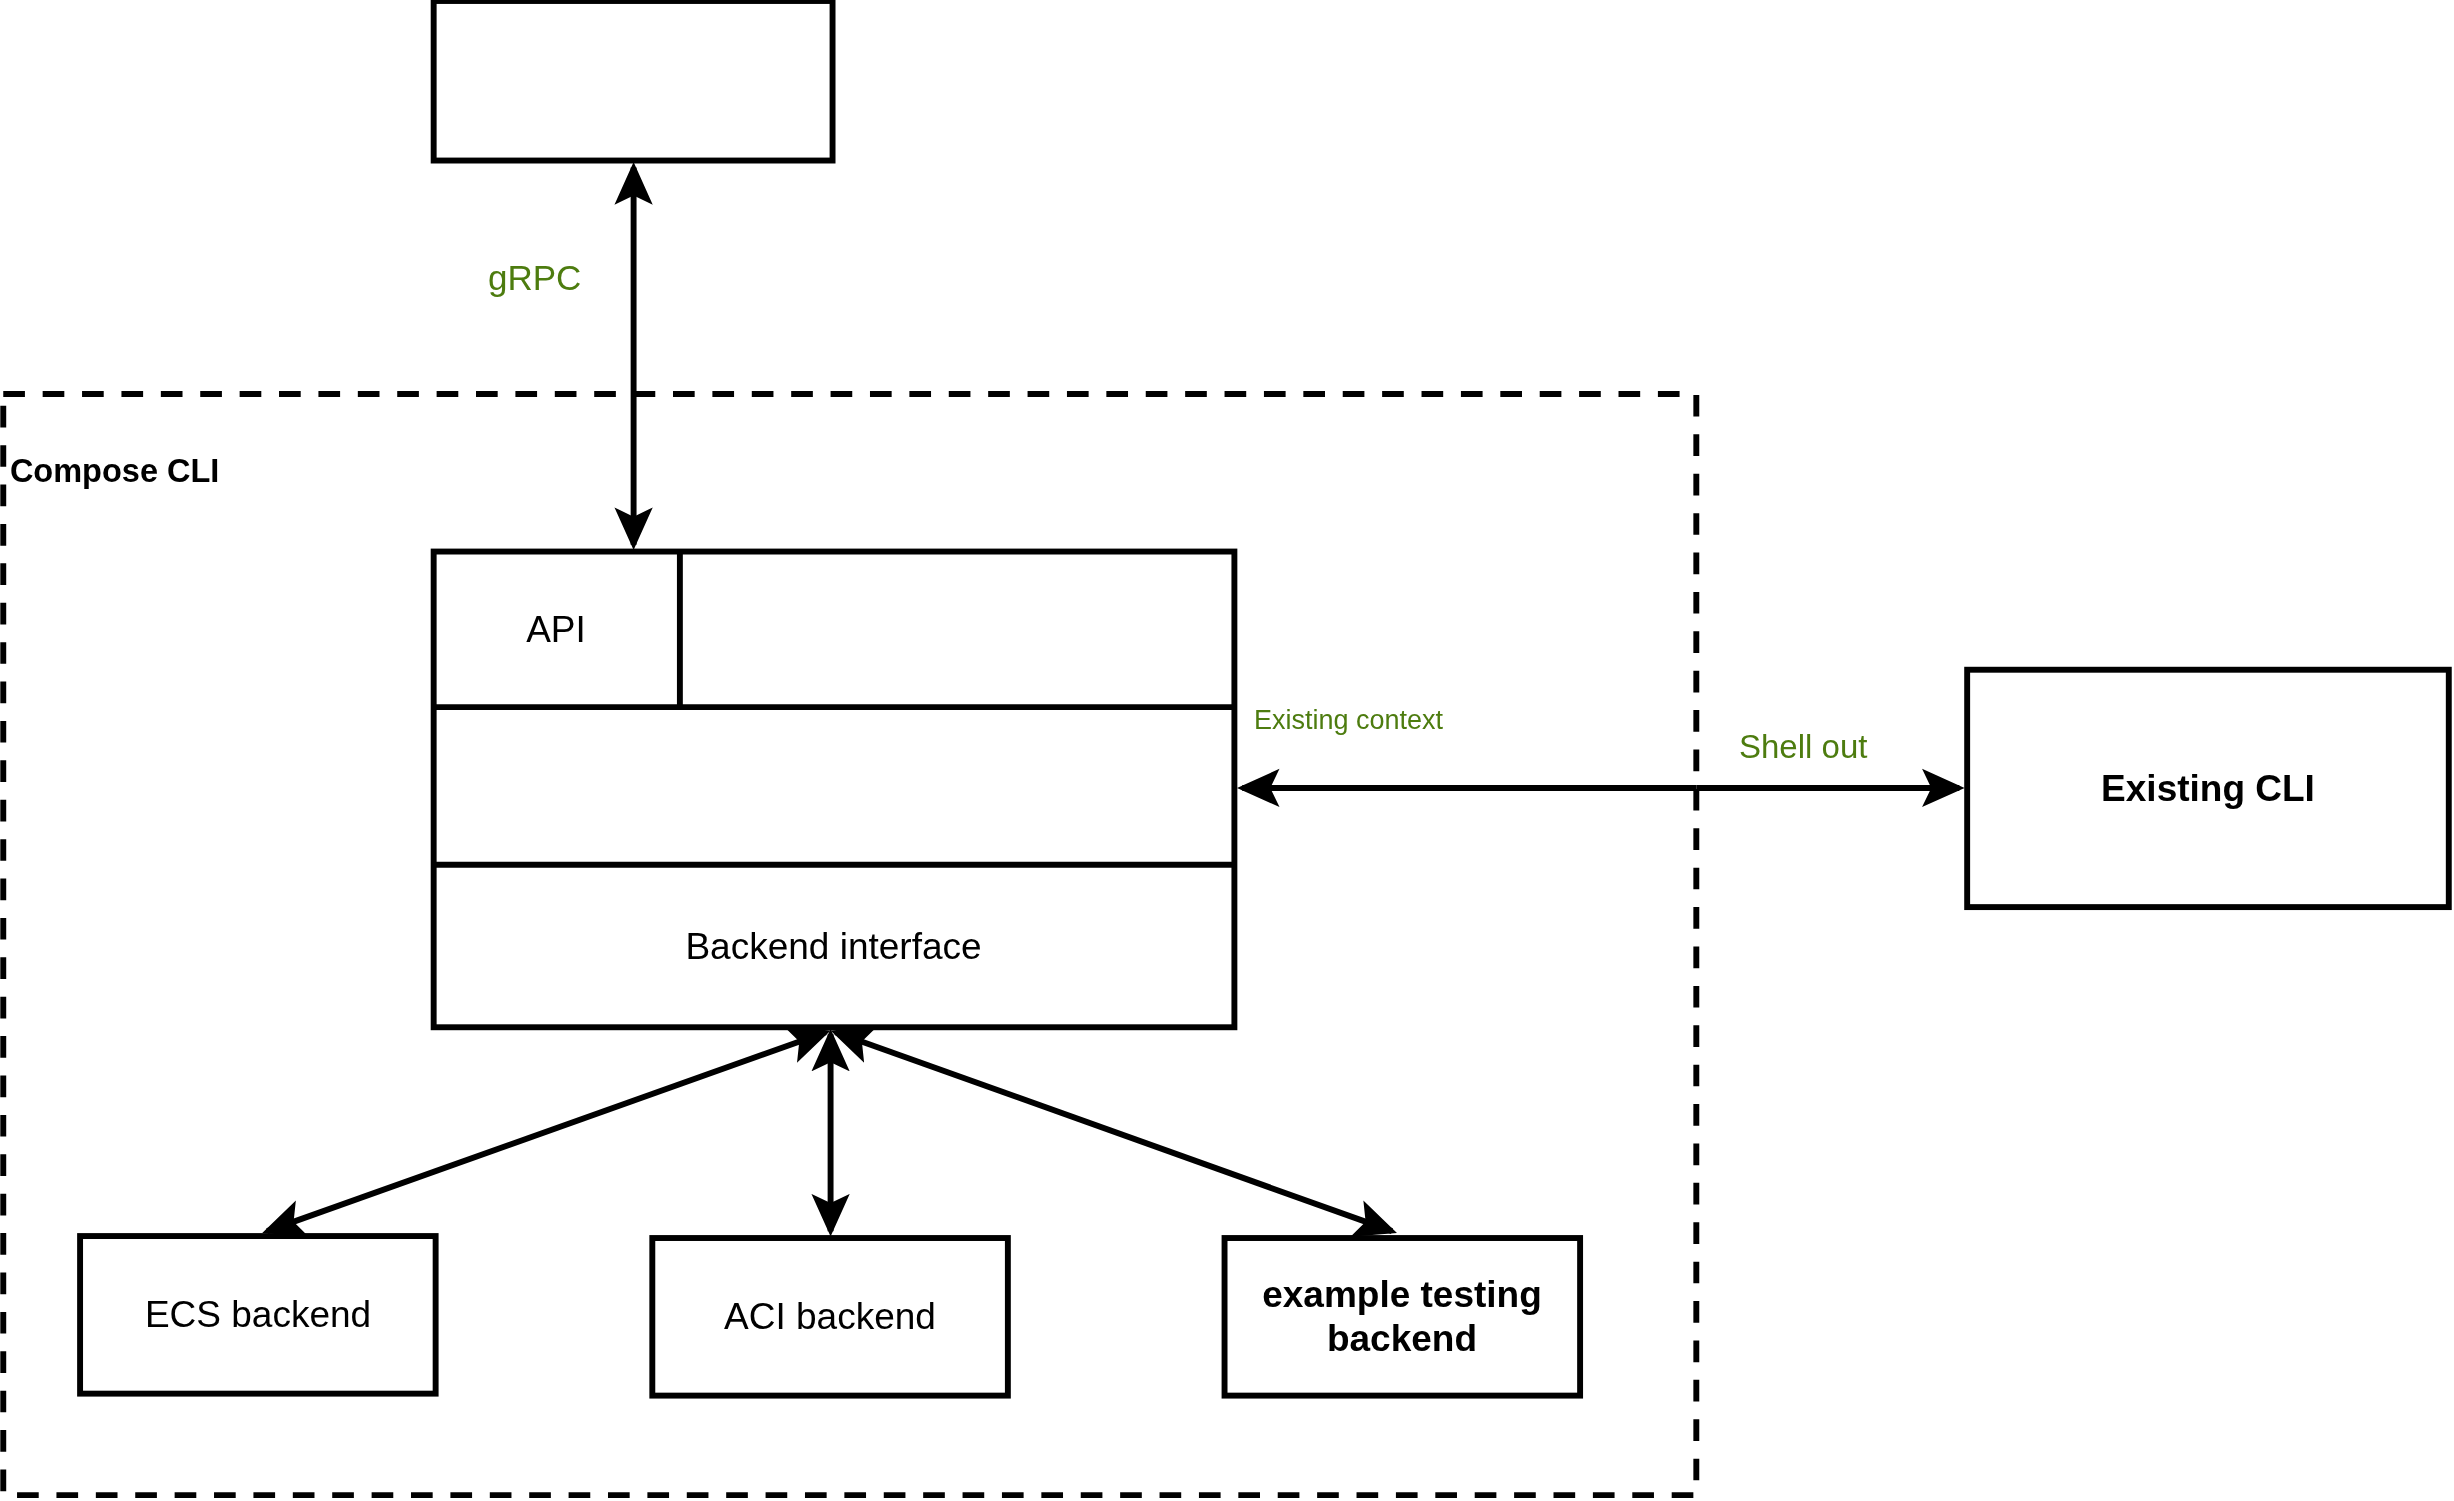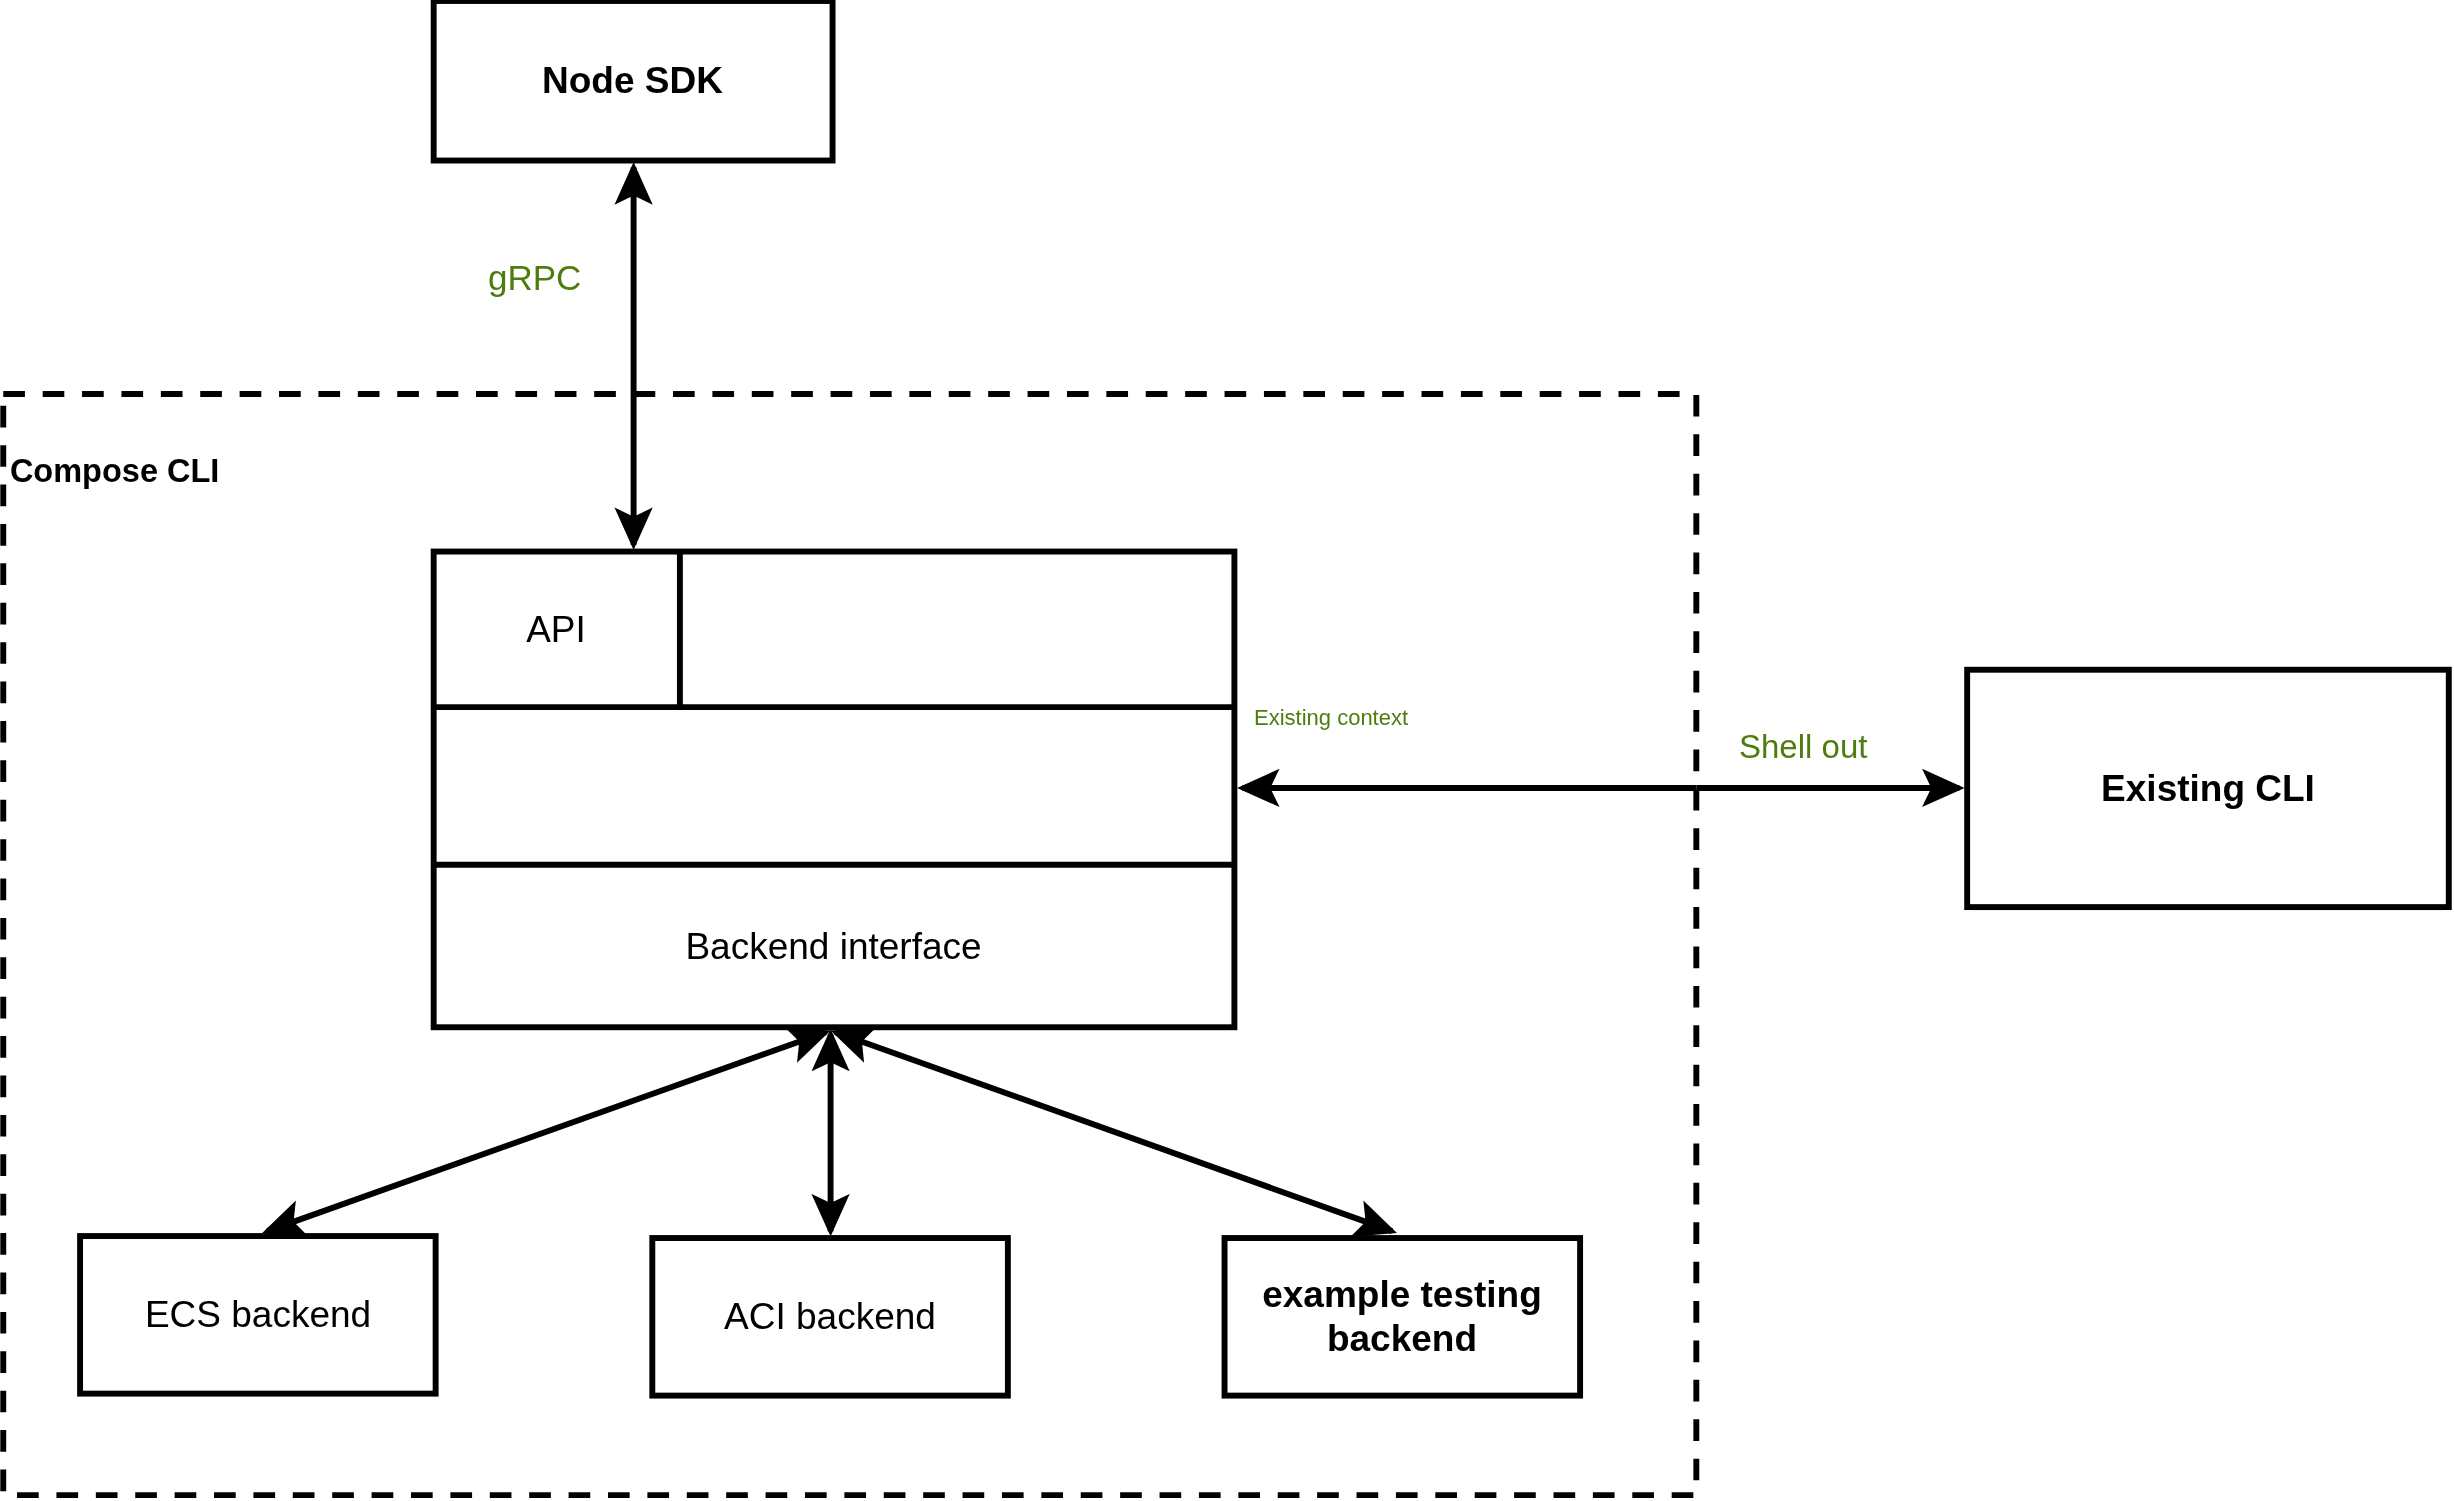--- a/index.html
+++ b/index.html
@@ -86,37 +86,36 @@
     <line x1="843" y1="1050" x2="843" y2="1250" stroke="#000000" stroke-width="6" marker-start="url(#arrowStart)" marker-end="url(#arrowEnd)"></line>
     <line x1="848" y1="1048" x2="1413" y2="1250" stroke="#000000" stroke-width="6" marker-start="url(#arrowStart)" marker-end="url(#arrowEnd)"></line>
 
     <rect x="81" y="1255" width="361" height="160" fill="#ffffff" stroke="#000000" stroke-width="6"></rect>
     <rect x="662" y="1257" width="361" height="160" fill="#ffffff" stroke="#000000" stroke-width="6"></rect>
     <rect x="1243" y="1257" width="361" height="160" fill="#ffffff" stroke="#000000" stroke-width="6"></rect>
   </svg>
 
   <div class="grp-label" style="left:9.9px; top:409px; font-size:32.5px;">Compose CLI</div>
 
-  <div class="node-label bold" style="left:433px; top:1px; width:399px; height:160px; font-size:37px;">Node SDK</div>
 
   <div class="node-label" style="left:433px; top:552px; width:246px; height:156px; font-size:37px;">API</div>
 
 
 
   <div class="node-label" style="left:433px; top:865px; width:801px; height:163px; font-size:37px;">Backend interface</div>
 
   <div class="node-label bold" style="left:1967px; top:670px; width:482px; height:237px; font-size:37px;">Existing CLI</div>
 
   <div class="node-label" style="left:80px; top:1236px; width:356px; height:158px; font-size:37px;">ECS backend</div>
 
   <div class="node-label" style="left:652px; top:1238px; width:356px; height:158px; font-size:37px;">ACI backend</div>
 
   <div class="node-label" style="left:1224px; top:1238px; width:356px; height:158px; font-size:37px;font-weight:bold;">example testing
 backend</div>
 
   <div class="edge-label" style="left:488px; top:258px; font-size:35px;">gRPC</div>
 
-  <div class="edge-label" style="left:1254px; top:705px; font-size:22px;">Existing context</div>
+  <div class="edge-label" style="left:1254px; top:705px; font-size:27px;">Existing context</div>
 
   <div class="edge-label" style="left:1739px; top:728px; font-size:33px;">Shell out</div>
 
 </div>
 
 
 </body></html>

